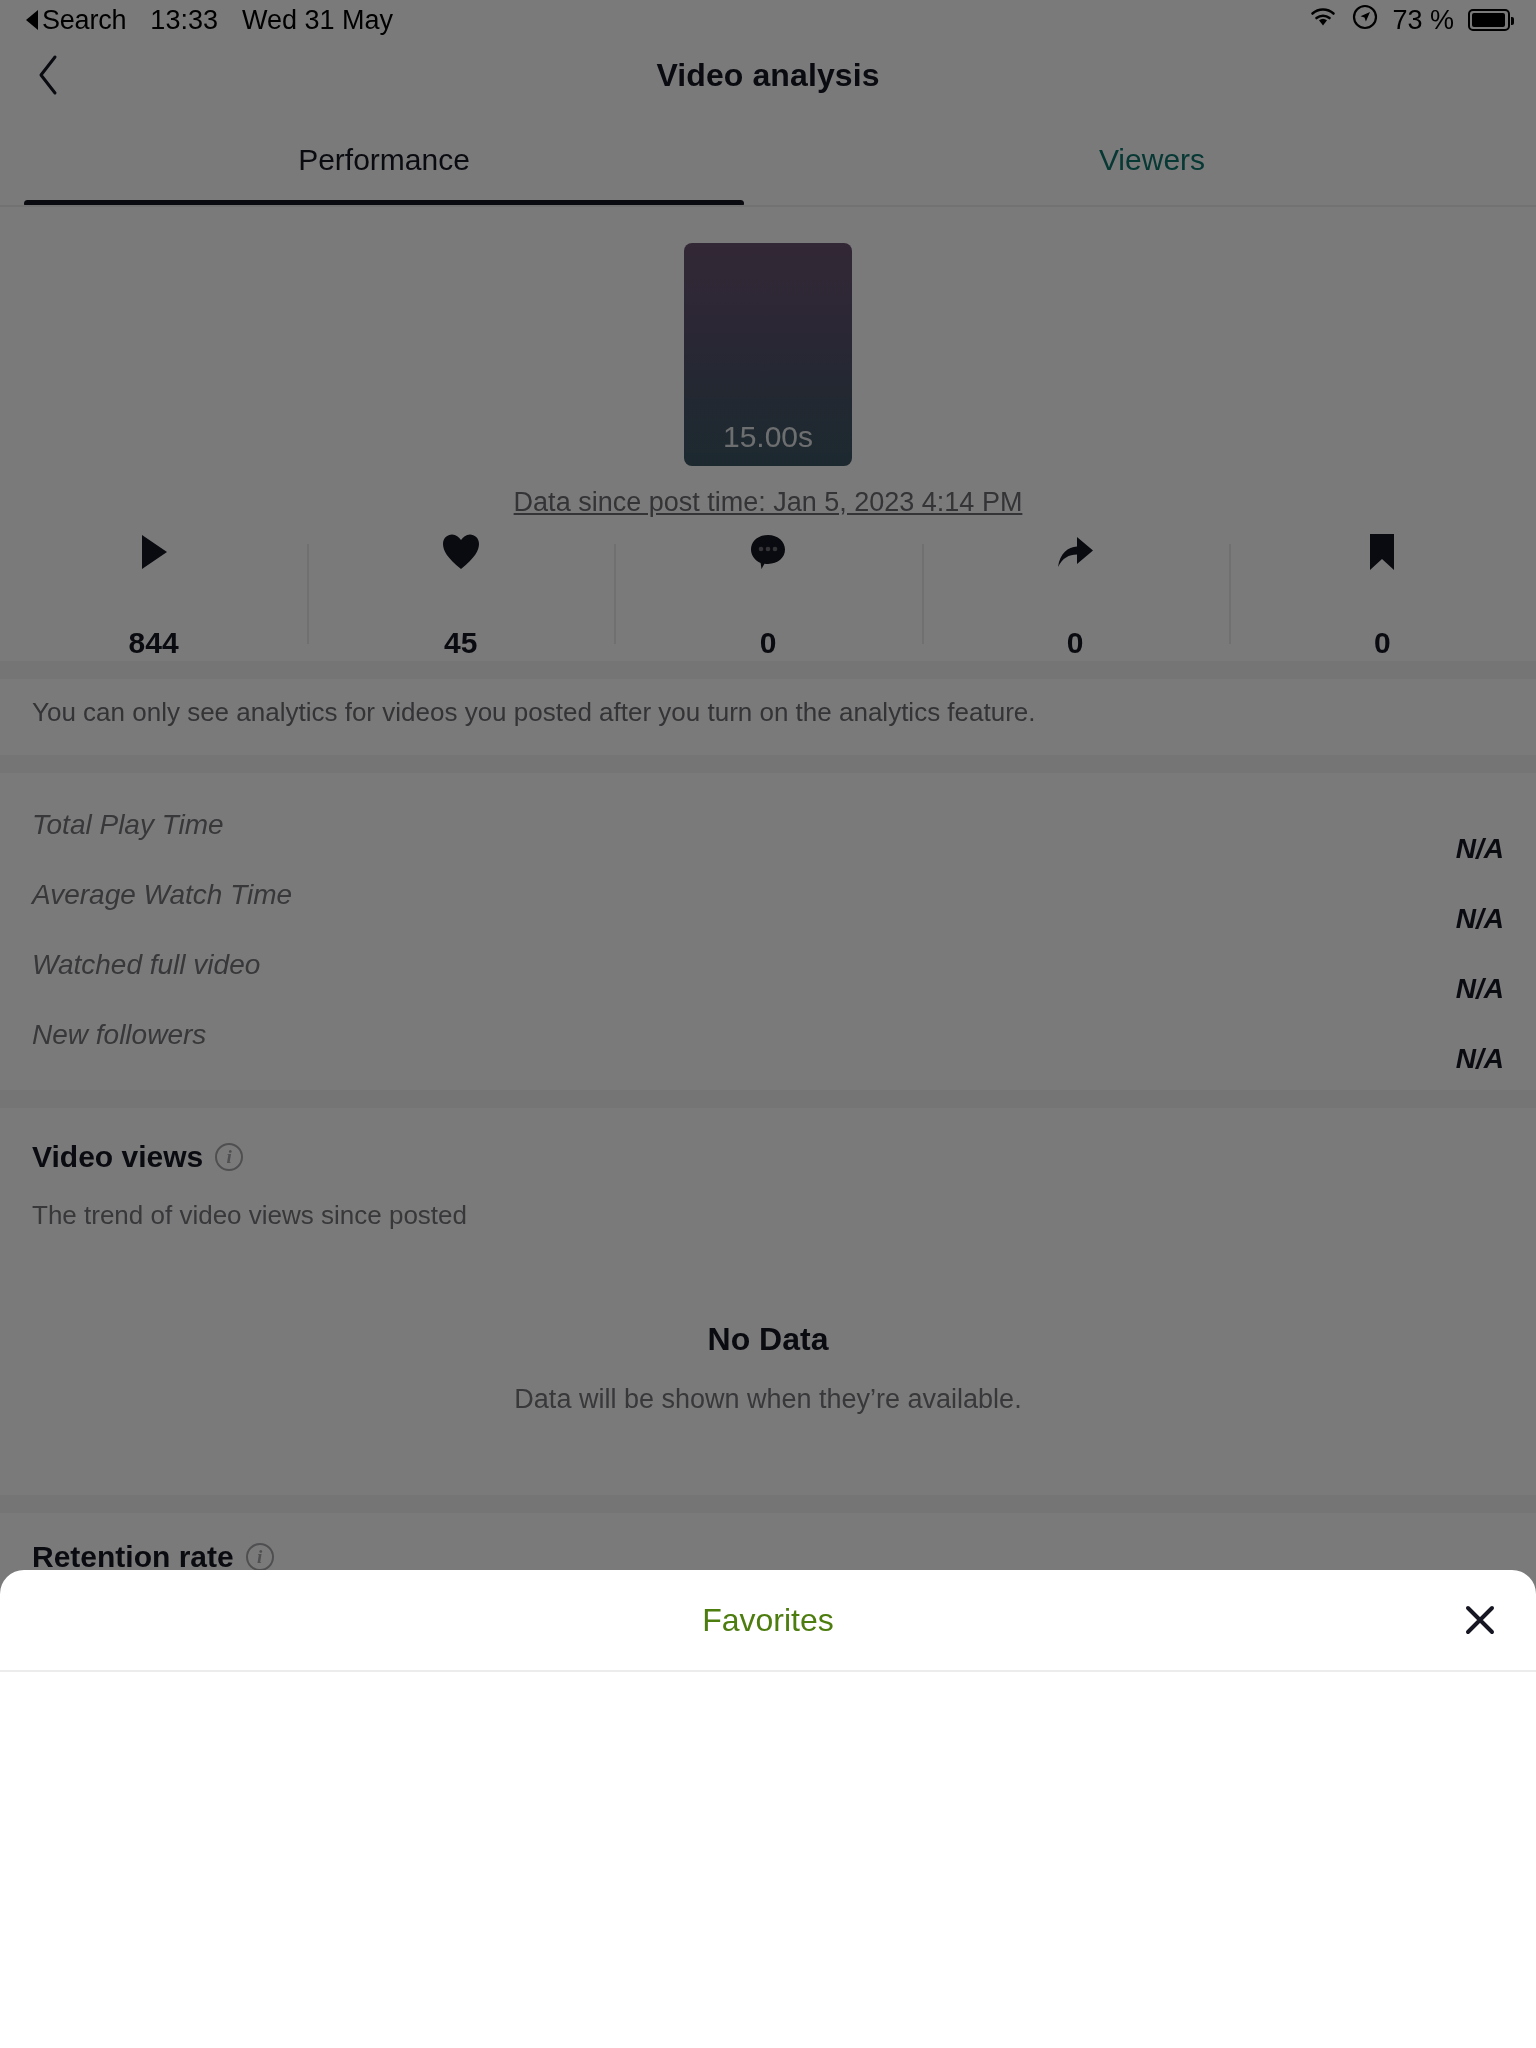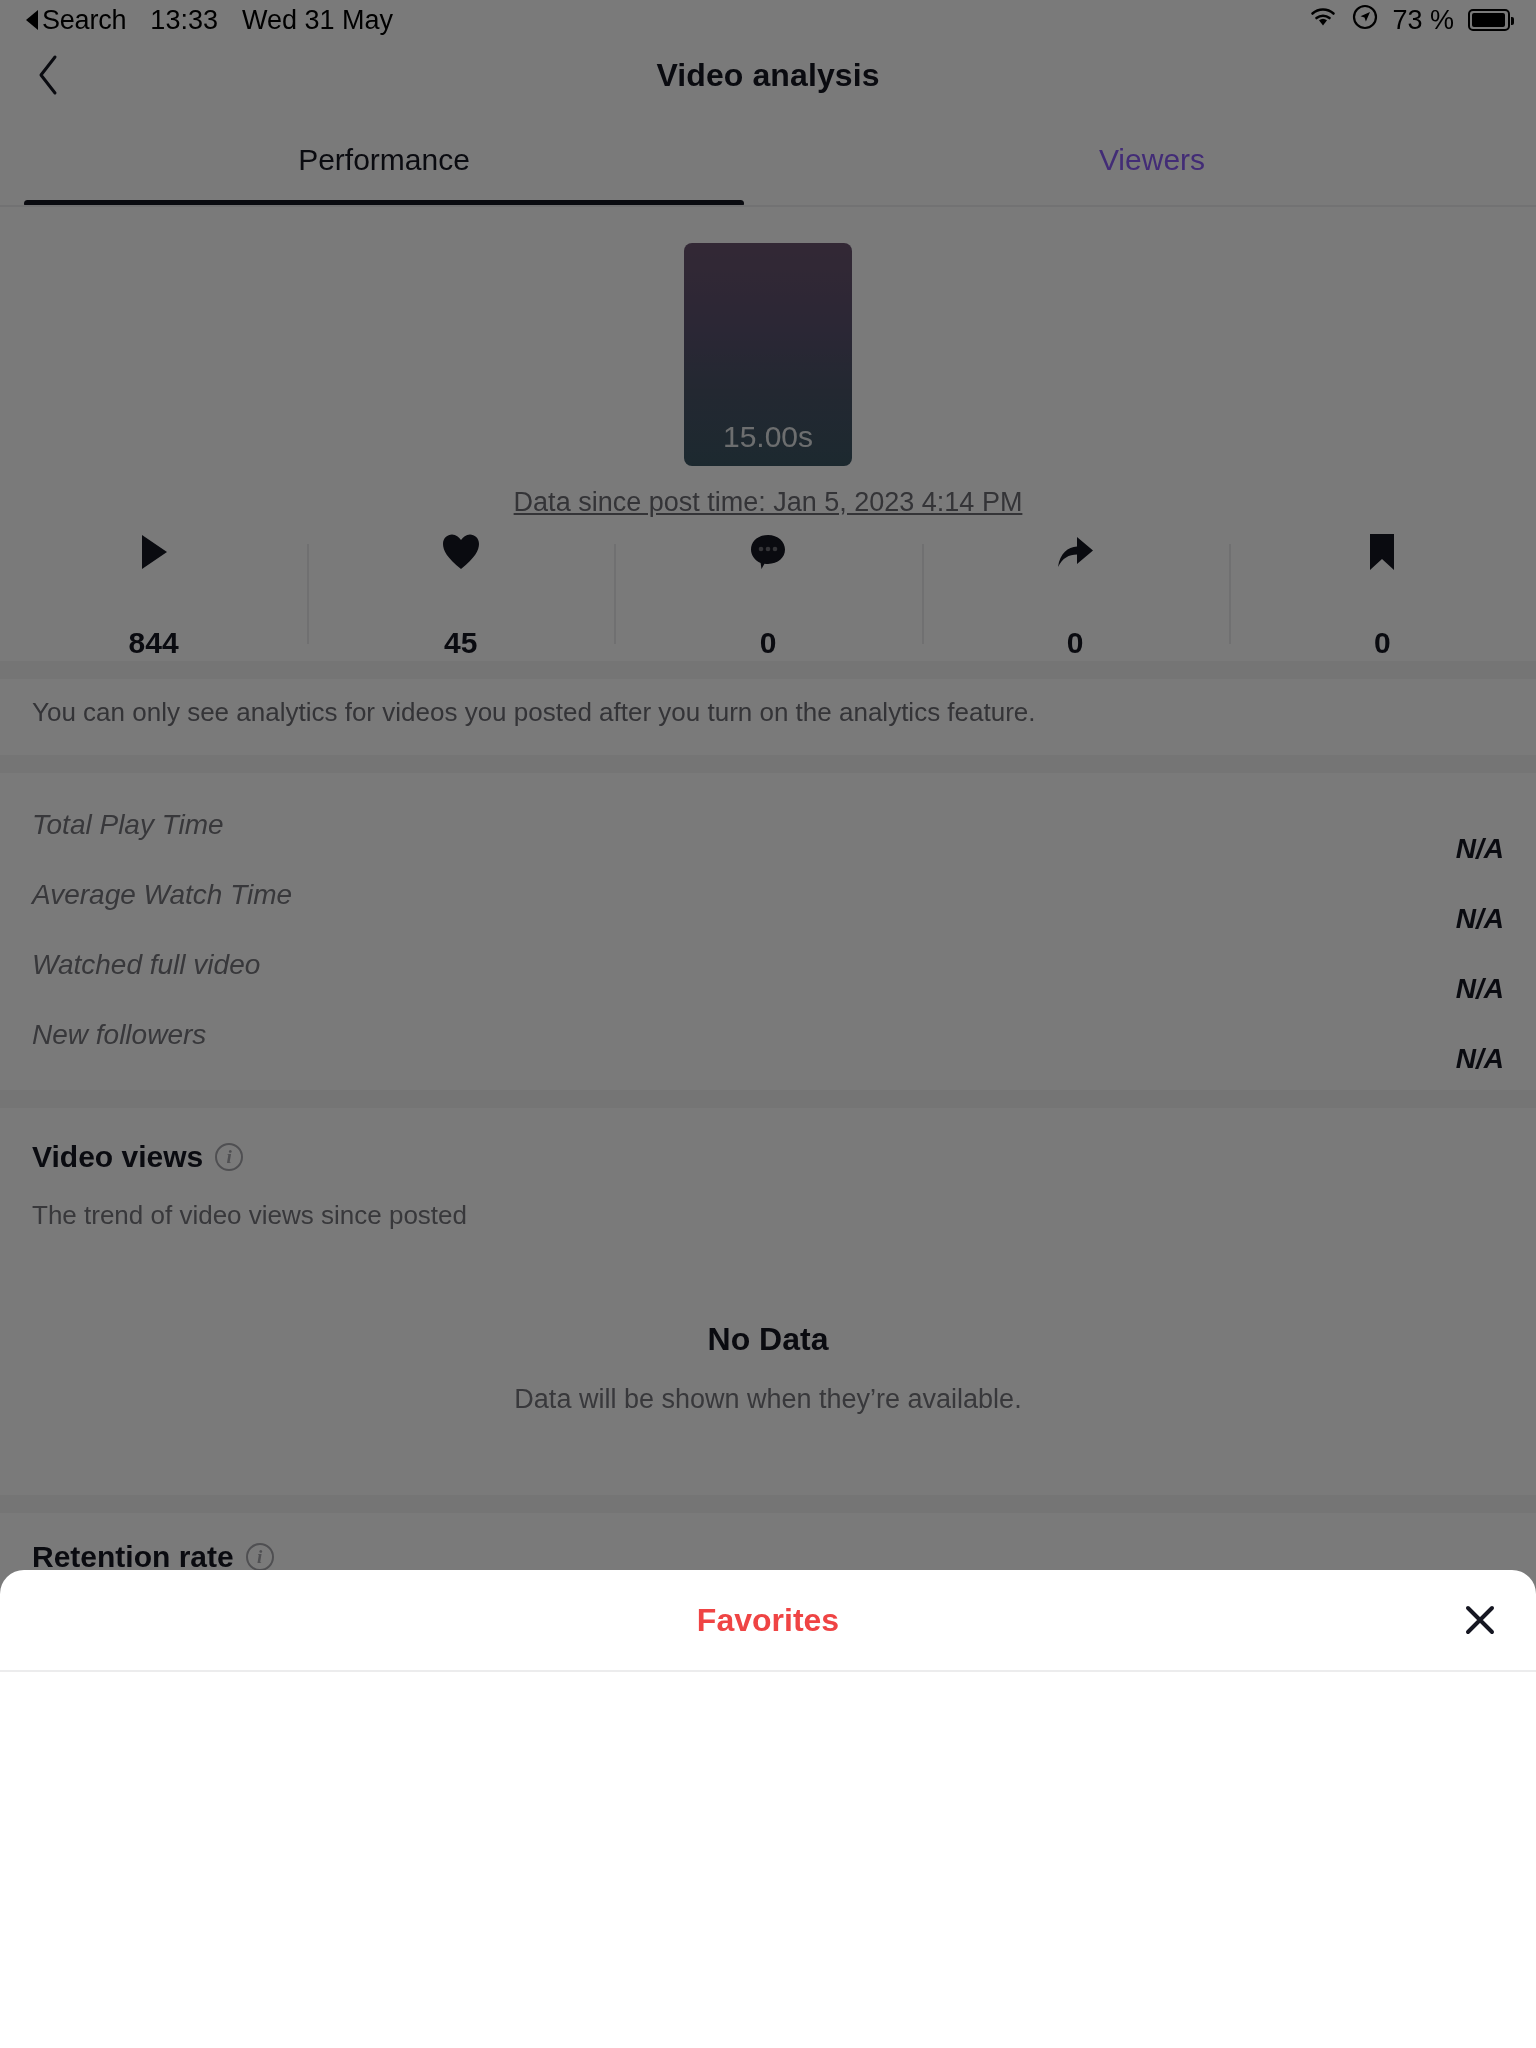--- a/index.html
+++ b/index.html
@@ -113,21 +113,21 @@
   }
   .tab {
     flex: 1;
     display: flex;
     align-items: center;
     justify-content: center;
     font-size: 30px;
     position: relative;
   }
   .tab.active { color: #161722; font-weight: 400; }
-  .tab.inactive { color: #8b5cf6; }
+  .tab.inactive { color: #0f766e; }
   .tab.active::after {
     content: "";
     position: absolute;
     bottom: 0;
     left: 24px; right: 24px;
     height: 7px;
     background: #161722;
     border-radius: 4px;
   }
   .tabs-underline {
@@ -303,22 +303,22 @@
   .sheet-header {
     position: relative;
     height: 100px;
     display: flex;
     align-items: center;
     justify-content: center;
     border-bottom: 2px solid #ececed;
   }
   .sheet-title {
     font-size: 32px;
-    font-weight: 700;
-    color: #ef4444;
+    font-weight: 400;
+    color: #4d7c0f;
   }
   .sheet-close {
     position: absolute;
     right: 28px;
     top: 50%;
     transform: translateY(-50%);
     width: 56px; height: 56px;
     display: flex; align-items: center; justify-content: center;
   }
   .sheet-body {

